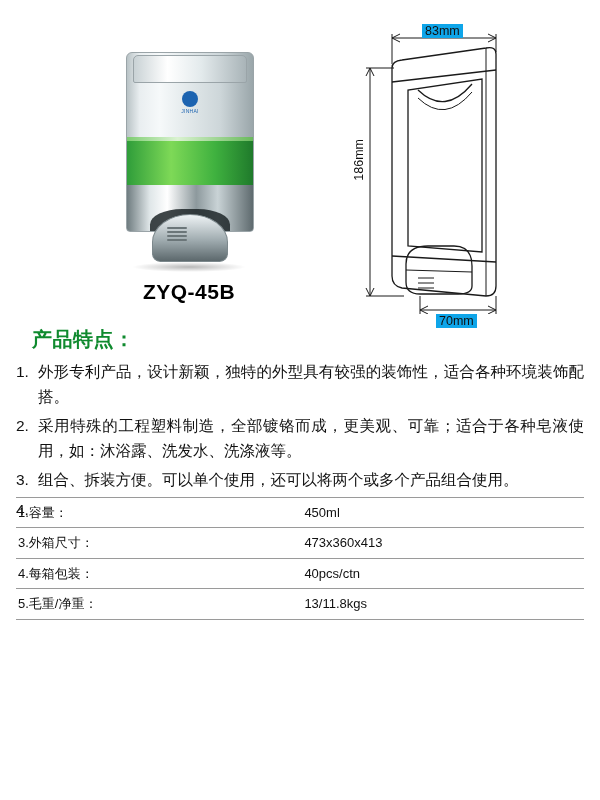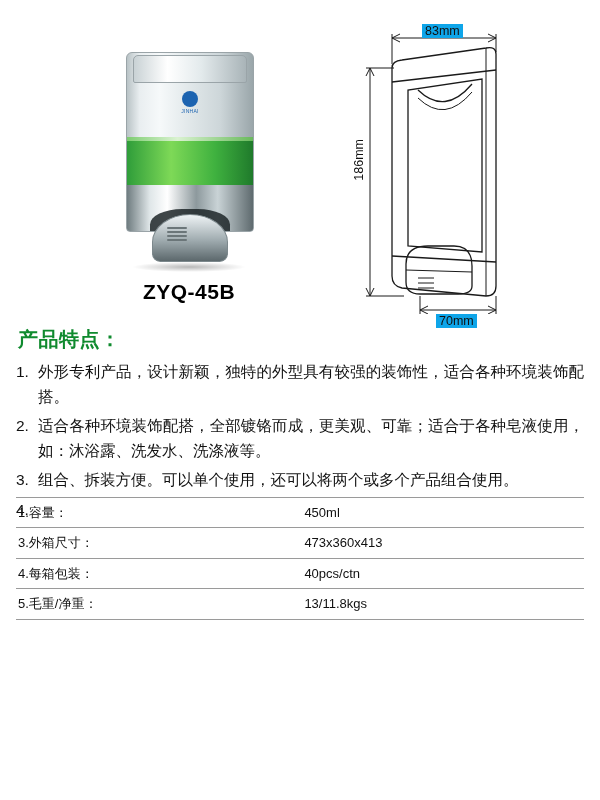--- a/index.html
+++ b/index.html
@@ -195,21 +195,21 @@
     transform: rotate(180deg);
     padding: 3px 0;
   }
   .dwg-svg { position: absolute; left: 0; top: 0; }
 
   
   .section-title {
     color: #0f8a2e;
     font-weight: bold;
     font-size: 20px;
-    margin: 6px 0 6px 2px;
+    margin: 6px 0 6px 16px;
     letter-spacing: .5px;
   }
   .features {
     margin: 0 0 2px 0;
     padding: 0;
     list-style: none;
   }
   .features li {
     font-size: 15.5px;
     line-height: 1.62;
@@ -327,21 +327,21 @@
   </div>
 
   <div class="section-title">产品特点：</div>
   <ul class="features">
     <li>
       <span class="num">1.</span>
       <span>外形专利产品，设计新颖，独特的外型具有较强的装饰性，适合各种环境装饰配搭。</span>
     </li>
     <li>
       <span class="num">2.</span>
-      <span>适合各种环境装饰配搭，全部镀铬而成，更美观、可靠；适合于各种皂液使用，如：沐浴露、洗发水、洗涤液等。</span>
+      <span>采用特殊的工程塑料制造，全部镀铬而成，更美观、可靠；适合于各种皂液使用，如：沐浴露、洗发水、洗涤液等。</span>
     </li>
     <li>
       <span class="num">3.</span>
       <span>组合、拆装方便。可以单个使用，还可以将两个或多个产品组合使用。</span>
     </li>
     <li>
       <span class="num">4.</span>
     </li>
   </ul>
 

